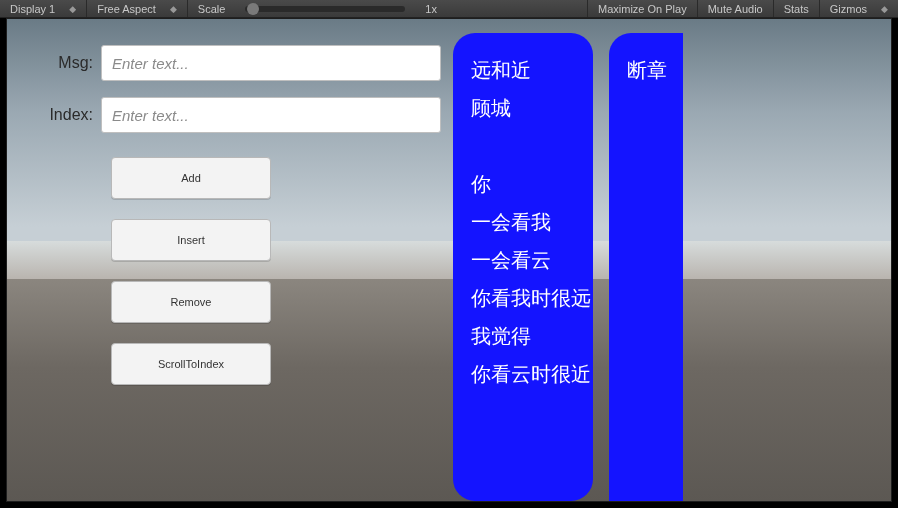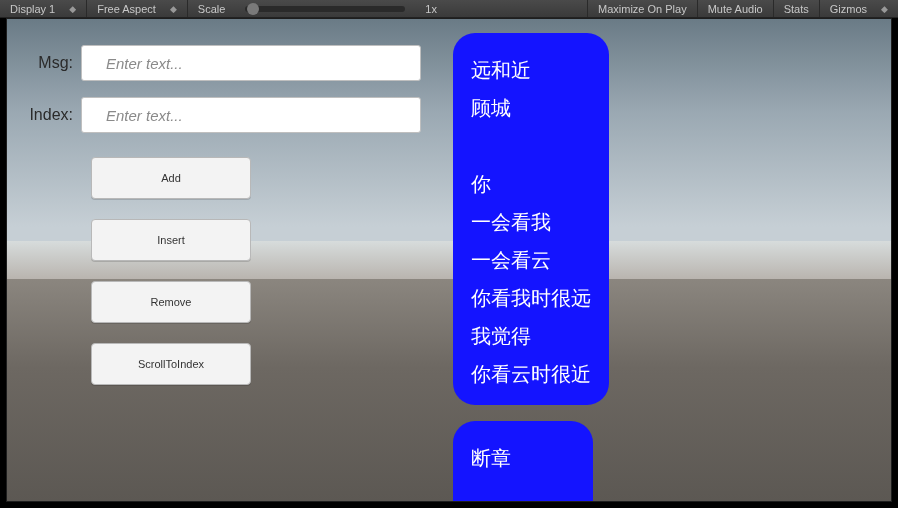--- a/index.html
+++ b/index.html
@@ -43,46 +43,46 @@
   }
   .horizon-fog { position: absolute; left:0; right:0; top:46%; height:10%;
     background: linear-gradient(#d7dcdc, #b1aaa3);
   }
   .ground { position: absolute; left:0; right:0; top:54%; bottom:0;
     background: linear-gradient(#8b867f 0%, #6d6862 40%, #5c5853 100%);
   }
 
   
   .left-panel {
-    position: absolute; left: 14px; top: 26px; width: 400px;
+    position: absolute; left: 34px; top: 26px; width: 400px;
   }
   .row { display: flex; align-items: center; margin-bottom: 16px; }
   .row label {
     width: 60px; text-align: right; padding-right: 8px;
     font-size: 16px; color: #2a2a2a;
   }
   .text-input {
     flex: 1; height: 36px; border: 1px solid #bfbfbf; border-radius: 3px;
-    background: #fff; padding: 0 24px; font-size: 15px; color: #333;
+    background: #fff; padding: 0 10px; font-size: 15px; color: #333;
     font-style: italic;
   }
   .text-input::placeholder { color: #8a8a8a; font-style: italic; }
 
   .btn-col { display: flex; flex-direction: column; align-items: center; gap: 20px; margin-top: 24px; margin-left: 60px; width: 180px; }
   .u-btn {
     width: 160px; height: 42px; background: #f3f3f3;
     border: 1px solid #b8b8b8; border-radius: 4px;
     font-size: 11px; color: #333; cursor: pointer;
     box-shadow: 0 1px 0 rgba(0,0,0,0.15);
   }
 
   
   .right-panel {
     position: absolute; left: 446px; top: 14px; width: 230px; bottom: 0;
-    display: flex; flex-direction: column; gap: 16px;
+    display: flex; flex-direction: row; gap: 16px;
     overflow: hidden;
   }
   .bubble {
     background: #1414ff; border-radius: 22px; padding: 18px 18px 12px 18px;
     color: #fff; font-size: 20px; line-height: 1.9;
     width: fit-content; min-width: 140px; max-width: 100%;
   }
   .bubble.partial { border-bottom-left-radius: 0; border-bottom-right-radius: 0; }
   .bubble .line { white-space: nowrap; }
   .bubble .blank { height: 1.9em; }

